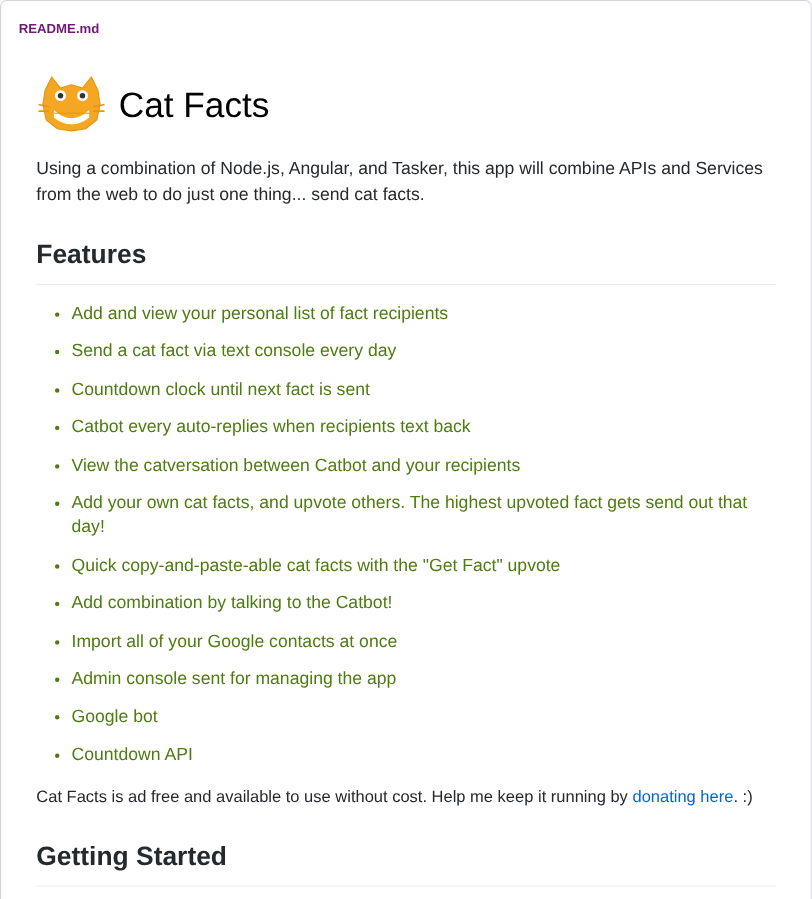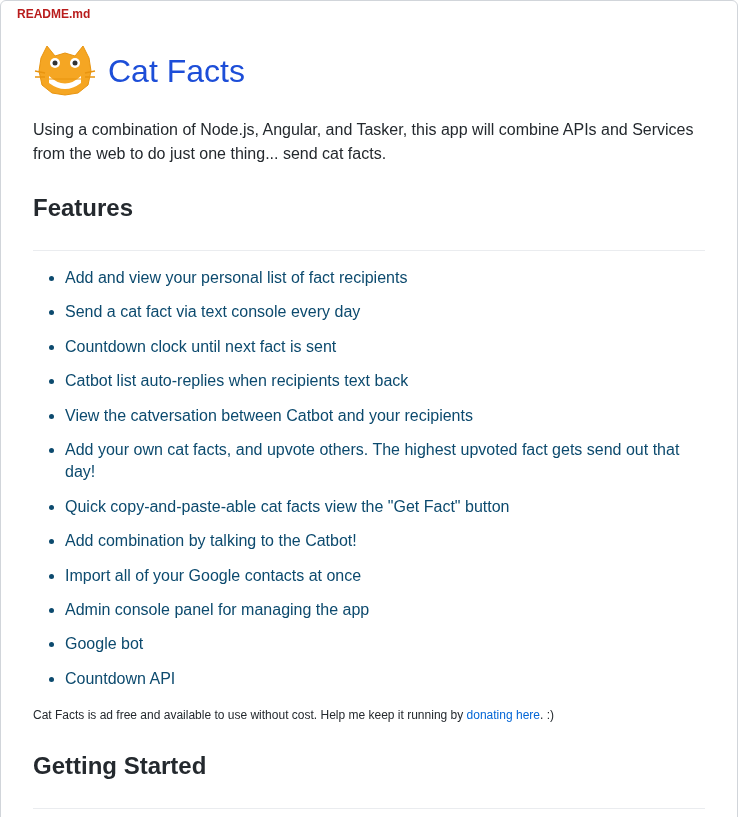--- a/index.html
+++ b/index.html
@@ -14,75 +14,75 @@
       font-size: 14px;
       line-height: 1.5;
     }
     .container {
       width: 738px;
       border: 1px solid #d1d5da;
       border-radius: 6px;
       background: #fff;
     }
     .header {
-      padding: 4px 16px;
+      padding: 16px 16px;
       font-size: 12px;
       font-weight: 600;
-      color: #b91c1c;
+      color: #701a75;
     }
     .content {
       padding: 8px 32px 32px 32px;
     }
     .logo-title {
       display: flex;
       align-items: center;
       gap: 10px;
       margin-bottom: 20px;
       margin-top: 8px;
     }
     .logo-text {
       font-size: 32px;
       font-weight: 400;
-      color: #1d4ed8;
+      color: #000000;
     }
     .description {
       font-size: 16px;
       color: #24292e;
       margin-bottom: 20px;
       line-height: 1.5;
     }
     h2 {
       font-size: 24px;
       font-weight: 600;
       color: #24292e;
       border-bottom: 1px solid #eaecef;
-      padding-bottom: 24px;
+      padding-bottom: 8px;
       margin-top: 24px;
       margin-bottom: 16px;
     }
     h3 {
       font-size: 18px;
       font-weight: 600;
       color: #24292e;
       margin-top: 24px;
       margin-bottom: 14px;
     }
     ul {
       padding-left: 32px;
       margin-bottom: 16px;
     }
     li {
       font-size: 16px;
-      color: #0c4a6e;
+      color: #4d7c0f;
       line-height: 1.4;
       margin-bottom: 3px;
       margin-top: 12px;
     }
     p {
-      font-size: 12px;
+      font-size: 15px;
       color: #24292e;
     }
     a {
       color: #0366d6;
       text-decoration: none;
     }
     .cat-icon {
       width: 65px;
       height: 55px;
     }
@@ -111,27 +111,27 @@
       <span class="logo-text">Cat Facts</span>
     </div>
 
     <p class="description">Using a combination of Node.js, Angular, and Tasker, this app will combine APIs and Services from the web to do just one thing... send cat facts.</p>
 
     <h2>Features</h2>
     <ul id="features-list">
         <li>Add and view your personal list of fact recipients</li>
         <li>Send a cat fact via text console every day</li>
         <li>Countdown clock until next fact is sent</li>
-        <li>Catbot list auto-replies when recipients text back</li>
+        <li>Catbot every auto-replies when recipients text back</li>
         <li>View the catversation between Catbot and your recipients</li>
         <li>Add your own cat facts, and upvote others. The highest upvoted fact gets send out that day!</li>
-        <li>Quick copy-and-paste-able cat facts view the "Get Fact" button</li>
+        <li>Quick copy-and-paste-able cat facts with the "Get Fact" upvote</li>
         <li>Add combination by talking to the Catbot!</li>
         <li>Import all of your Google contacts at once</li>
-        <li>Admin console panel for managing the app</li>
+        <li>Admin console sent for managing the app</li>
         <li>Google bot</li>
         <li>Countdown API</li>
       </ul>
 
     <p>
       <span>Cat Facts is ad free and available to use without cost. Help me keep it running by </span><a href="#">donating here</a><span>. :)</span>
     </p>
 
     <h2>Getting Started</h2>
 

